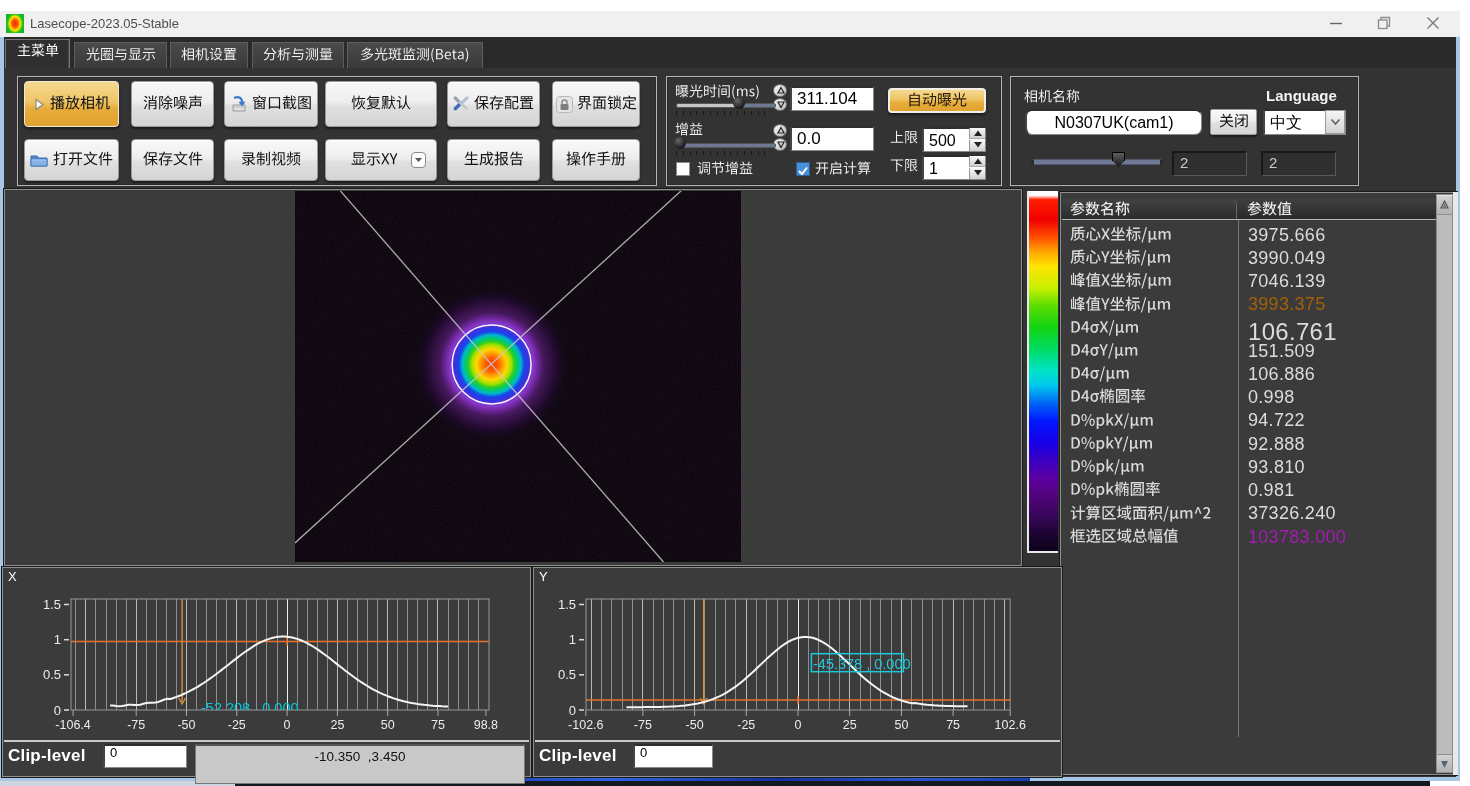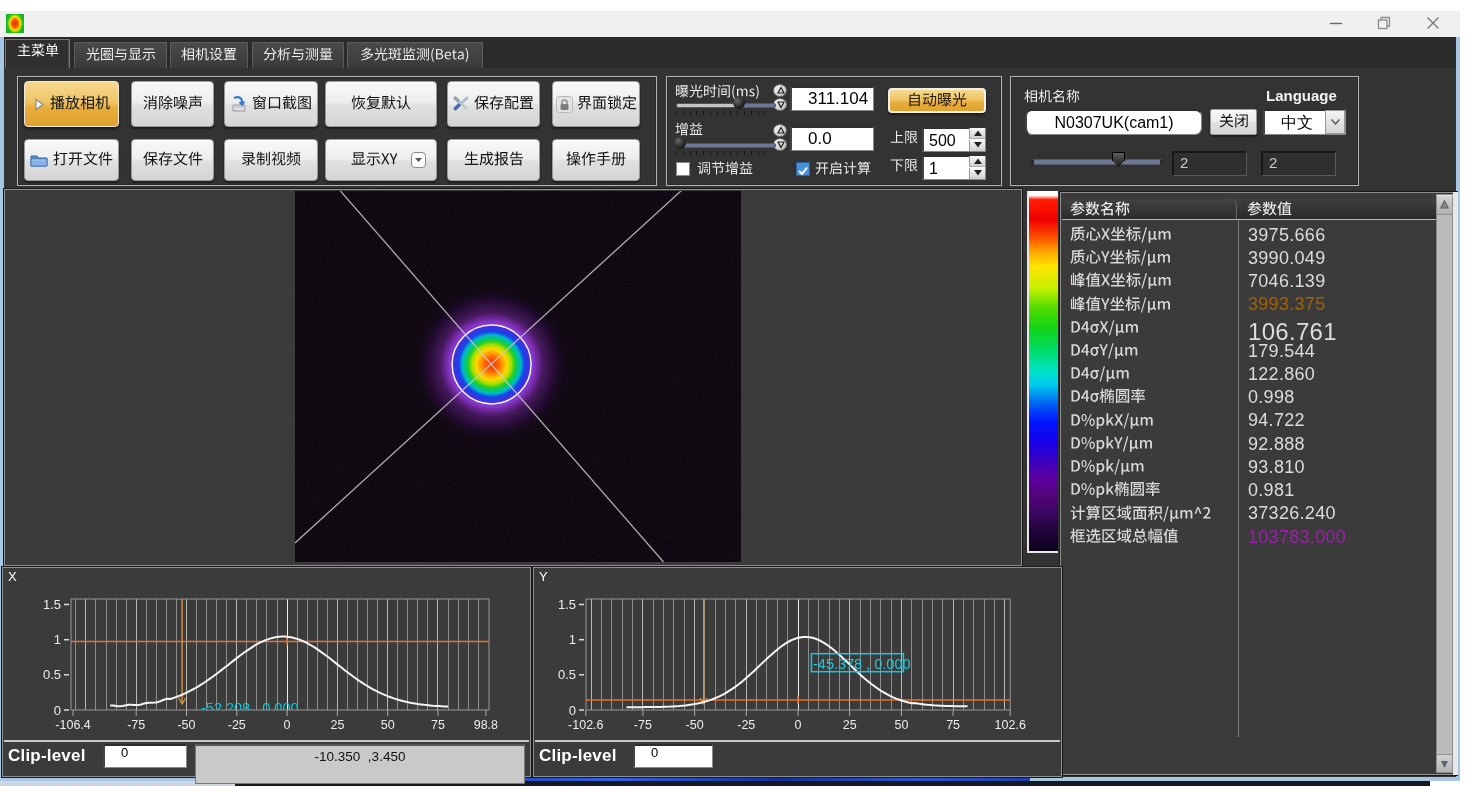--- a/index.html
+++ b/index.html
@@ -4,21 +4,21 @@
 html,body{width:1470px;height:786px;overflow:hidden;background:#fff}
 body{font-family:"Liberation Sans",sans-serif}
 #app{position:relative;width:1470px;height:786px;background:#fff}
 .ab{position:absolute}
 .btn{position:absolute;display:flex;align-items:center;justify-content:center;
  background:linear-gradient(180deg,#f8f8f8 0%,#eeeeee 45%,#e0e0e0 55%,#d4d4d4 100%);
  border:1px solid #9a9a9a;border-radius:4px;box-shadow:0 2px 2px rgba(0,0,0,.45),inset 0 1px 0 #fff}
 .orange{background:linear-gradient(180deg,#f5d98f 0%,#efc567 45%,#e7ad3a 60%,#e0a231 100%);
  border:1px solid #f0e8d8;box-shadow:0 2px 3px rgba(0,0,0,.5)}
 .tf{position:absolute;background:#fff;border:1px solid #888;border-top:2px solid #2e2e2e;border-left:2px solid #444;
- color:#000;font-size:16px;line-height:21px;padding-left:16px;white-space:nowrap}
+ color:#000;font-size:16px;line-height:21px;padding-left:5px;white-space:nowrap}
 .gb{position:absolute;border:1px solid #b4b4b4;box-shadow:inset 0 0 0 1px #2a2a2a}
 .pan{position:absolute;background:#3b3b3b;border:1px solid #8e8e8e;box-shadow:0 0 0 1px #1a1a1a}
 .ds{position:absolute;background:#2f2f2f;border-top:2px solid #181818;border-left:2px solid #181818;
  border-right:1px solid #5a5a5a;border-bottom:1px solid #5a5a5a;color:#c9c9c9;font-size:15px;padding:1px 0 0 6px}
 .ck{position:absolute;width:14px;height:14px;background:#fff;border:1px solid #8a8a8a}
 </style></head><body>
 <div id="app">
     <div class="ab" style="left:0px;top:0px;width:1470px;height:11px;background:#fff"></div>
     <div class="ab" style="left:1460px;top:0px;width:10px;height:786px;background:#fff"></div>
     <div class="ab" style="left:0px;top:11px;width:1460px;height:26px;background:#f0f0f0"></div>
@@ -37,20 +37,21 @@
           <stop offset="28%" stop-color="#f25000"></stop>
 <stop offset="46%" stop-color="#ff9800"></stop>
           <stop offset="60%" stop-color="#ffe800"></stop>
 <stop offset="78%" stop-color="#30c818"></stop>
           <stop offset="100%" stop-color="#18b428"></stop>
 </radialGradient>
       </defs>
 <rect width="18" height="19" fill="#28b0c8"></rect>
       <rect width="18" height="19" fill="url(#icog)"></rect>
 </svg>
+    <div class="ab" style="left:30px;top:16px;width:300px;height:16px;color:#4d4d4d;font-size:13px;line-height:16px">Lasecope-2023.05-Stable</div>
     <svg class="ab" style="left:1329px;top:16px" width="14" height="14">
       <path d="M1 7.5 H13" stroke="#666" stroke-width="1.4" fill="none"></path>
     </svg>
     <svg class="ab" style="left:1377px;top:16px" width="14" height="14">
       <path d="M4 4 V1.5 H12.5 V10 H10" stroke="#8a8a8a" stroke-width="1.3" fill="none"></path>
       <rect x="1.5" y="4" width="8.5" height="8.5" fill="#f0f0f0" stroke="#8a8a8a" stroke-width="1.3"></rect>
     </svg>
     <svg class="ab" style="left:1426px;top:16px" width="14" height="14">
       <path d="M1.5 1.5 L12.5 12.5 M12.5 1.5 L1.5 12.5" stroke="#777" stroke-width="1.3" fill="none"></path>
     </svg>
@@ -348,25 +349,25 @@
         <path fill="#d9d9d9" d="M9.4 3H12.1C11.7 3.6 11.2 4.2 10.6 4.7C10.1 4.2 9.6 3.7 9.3 3.1ZM2.9 0.7V11.7L2.1 11.7V3.1H1V13L4.9 12.7V13.3H6V7.1C6.2 7.3 6.5 7.8 6.6 8.2C8.1 7.8 9.5 7.2 10.6 6.3C11.6 7 12.8 7.6 14.2 7.9C14.4 7.6 14.8 7 15.1 6.7C13.8 6.4 12.6 6 11.7 5.4C12.7 4.6 13.4 3.5 13.9 2.1L13 1.8L12.8 1.8H10.1C10.3 1.5 10.4 1.2 10.6 0.9L9.2 0.6C8.6 2.1 7.4 3.4 6.1 4.3C6.4 4.5 6.8 5.1 7 5.4C7.5 5 8 4.6 8.4 4.1C8.8 4.6 9.1 5 9.6 5.5C8.5 6.2 7.3 6.7 6 7V3.1H4.9V11.5L4.1 11.6V0.7ZM9.8 7.2V8.2H7.1V9.2H9.8V10.1H7.2V11.2H9.8V12.1H6.5V13.3H9.8V14.9H11.3V13.3H14.6V12.1H11.3V11.2H14V10.1H11.3V9.2H14V8.2H11.3V7.2Z M24.7 0.6C24.7 1 24.6 1.5 24.5 2.1H20.6V3.3H24.3L24.1 4.6H21.4V13.3H20V14.6H30.4V13.3H29.1V4.6H25.4L25.7 3.3H30V2.1H26L26.2 0.6ZM22.7 13.3V12.2H27.8V13.3ZM22.7 7.9H27.8V9H22.7ZM22.7 6.8V5.7H27.8V6.8ZM22.7 10H27.8V11.2H22.7ZM19.4 0.6C18.6 2.9 17.3 5.1 15.9 6.6C16.2 7 16.6 7.8 16.7 8.1C17.1 7.7 17.5 7.2 17.8 6.7V14.9H19.2V4.5C19.8 3.4 20.3 2.2 20.8 1Z M34.4 13.6H36.2V9.3L39.6 2.2H37.7L36.4 5.3C36.1 6.1 35.7 6.9 35.3 7.8H35.3C34.9 6.9 34.5 6.1 34.2 5.3L32.9 2.2H31L34.4 9.3Z M50.8 1.3C50.4 3.5 49.4 5.5 48 6.7V0.7H46.5V8.9H41.5V10.3H46.5V13H40.3V14.4H54.3V13H48V10.3H53.2V8.9H48V7.2C48.4 7.4 48.7 7.8 48.9 8C49.7 7.3 50.3 6.4 50.9 5.5C51.8 6.4 52.8 7.5 53.3 8.2L54.4 7.2C53.7 6.4 52.5 5.2 51.5 4.2C51.8 3.4 52 2.5 52.3 1.6ZM43.1 1.2C42.7 3.8 41.7 6 40.1 7.3C40.4 7.5 41 8 41.2 8.3C42.1 7.5 42.8 6.5 43.4 5.3C44.1 6.1 44.9 7 45.3 7.6L46.3 6.5C45.8 5.8 44.8 4.8 43.9 4C44.2 3.2 44.4 2.4 44.6 1.5Z M62.3 1.6V3H69.1V1.6ZM67.1 8.7C67.8 10.2 68.5 12.3 68.7 13.5L70 13C69.8 11.8 69.1 9.8 68.3 8.3ZM62.5 8.3C62.1 10 61.4 11.6 60.6 12.7C60.9 12.9 61.5 13.3 61.8 13.5C62.6 12.3 63.4 10.4 63.8 8.6ZM61.6 5.3V6.7H64.8V13.1C64.8 13.3 64.7 13.4 64.5 13.4C64.3 13.4 63.6 13.4 62.9 13.4C63.1 13.8 63.3 14.4 63.3 14.9C64.4 14.9 65.1 14.8 65.6 14.6C66.2 14.4 66.3 13.9 66.3 13.1V6.7H69.9V5.3ZM58 0.6V3.7H55.7V5.1H57.7C57.2 7 56.3 9.1 55.4 10.2C55.6 10.6 56 11.2 56.2 11.6C56.9 10.7 57.5 9.3 58 7.7V14.9H59.5V7.1C59.9 7.9 60.5 8.7 60.7 9.2L61.5 8C61.2 7.6 59.9 6 59.5 5.5V5.1H61.4V3.7H59.5V0.6Z M70.8 16.4H72L76.3 1.3H75.1Z M78 16.7H79.8C79.7 15.5 79.6 14.7 79.6 13.1C80 13.7 80.5 13.8 81.1 13.8C81.9 13.8 82.7 13.3 83.3 12.3H83.3C83.5 13.3 84 13.9 85.1 13.9C85.6 13.9 85.9 13.7 86.2 13.6L86 12.3C85.8 12.3 85.7 12.4 85.5 12.4C85.1 12.4 84.8 12.2 84.8 11.7C84.8 9.8 84.9 7.3 84.9 5.1H83.1V10.8C82.5 12 81.9 12.3 81.1 12.3C80.2 12.3 79.7 11.7 79.7 10.3V5.1H78Z M87.9 13.6H89.7V7.6C90.4 6.8 91.1 6.4 91.6 6.4C92.6 6.4 93.1 7 93.1 8.5V13.6H94.8V7.6C95.6 6.8 96.2 6.4 96.8 6.4C97.7 6.4 98.2 7 98.2 8.5V13.6H100V8.3C100 6.1 99.1 4.9 97.4 4.9C96.3 4.9 95.4 5.6 94.6 6.5C94.2 5.5 93.5 4.9 92.2 4.9C91.2 4.9 90.3 5.5 89.6 6.3H89.6L89.4 5.1H87.9Z"></path>
       </svg></div>
     <div class="ab" style="left:1248px;top:294.3px;color:#a16207;font-size:18px;letter-spacing:0.3px">3993.375</div>
     <div class="ab" style="left:1070px;top:318.7px"><svg style="position:relative;top:0px;" width="69.2" height="18" viewBox="0 0 69.2 18">
         <path fill="#d9d9d9" d="M1.5 13.6H4.6C8 13.6 10 11.6 10 7.9C10 4.2 8 2.2 4.5 2.2H1.5ZM3.3 12.2V3.7H4.3C6.8 3.7 8.1 5 8.1 7.9C8.1 10.7 6.8 12.2 4.3 12.2Z M16.1 13.6H17.8V10.6H19.2V9.2H17.8V2.2H15.7L11.1 9.4V10.6H16.1ZM16.1 9.2H13L15.2 5.8C15.5 5.2 15.8 4.6 16.1 4H16.2C16.1 4.6 16.1 5.6 16.1 6.2Z M24.3 13.9C26.5 13.9 28.1 12.3 28.1 9.7C28.1 8.2 27.5 7.1 26.5 6.5V6.4C27.5 6.5 28.2 6.5 29.1 6.6V5.1H24.4C22.3 5.1 20.4 6.5 20.4 9.5C20.4 12.3 22.2 13.9 24.3 13.9ZM24.3 12.4C23.1 12.4 22.3 11.3 22.3 9.5C22.3 7.5 23.1 6.6 24.3 6.6C25.6 6.6 26.4 8 26.4 9.6C26.4 11.3 25.5 12.4 24.3 12.4Z M29.6 13.6H31.5L32.9 10.8C33.2 10.2 33.5 9.6 33.8 8.9H33.9C34.2 9.6 34.5 10.2 34.8 10.8L36.3 13.6H38.3L35.1 7.8L38.1 2.2H36.2L34.9 4.9C34.6 5.4 34.4 5.9 34.1 6.6H34C33.7 5.9 33.4 5.4 33.2 4.9L31.8 2.2H29.8L32.8 7.8Z M38.8 16.4H40L44.3 1.3H43.1Z M46 16.7H47.8C47.6 15.5 47.6 14.7 47.6 13.1C48 13.7 48.5 13.8 49.1 13.8C49.9 13.8 50.7 13.3 51.3 12.3H51.3C51.5 13.3 52 13.9 53.1 13.9C53.6 13.9 53.9 13.7 54.2 13.6L54 12.3C53.8 12.3 53.6 12.4 53.5 12.4C53.1 12.4 52.8 12.2 52.8 11.7C52.8 9.8 52.9 7.3 52.9 5.1H51.1V10.8C50.5 12 49.8 12.3 49.1 12.3C48.2 12.3 47.7 11.7 47.7 10.3V5.1H46Z M55.9 13.6H57.7V7.6C58.4 6.8 59.1 6.4 59.6 6.4C60.6 6.4 61.1 7 61.1 8.5V13.6H62.8V7.6C63.5 6.8 64.2 6.4 64.8 6.4C65.7 6.4 66.2 7 66.2 8.5V13.6H68V8.3C68 6.1 67.1 4.9 65.3 4.9C64.3 4.9 63.4 5.6 62.6 6.5C62.2 5.5 61.5 4.9 60.2 4.9C59.2 4.9 58.3 5.5 57.6 6.3H57.6L57.4 5.1H55.9Z"></path>
       </svg></div>
     <div class="ab" style="left:1248px;top:317.5px;color:#dcdcdc;font-size:24px;letter-spacing:0.3px">106.761</div>
     <div class="ab" style="left:1070px;top:342.0px"><svg style="position:relative;top:0px;" width="68.5" height="18" viewBox="0 0 68.5 18">
         <path fill="#d9d9d9" d="M1.5 13.6H4.6C8 13.6 10 11.6 10 7.9C10 4.2 8 2.2 4.5 2.2H1.5ZM3.3 12.2V3.7H4.3C6.8 3.7 8.1 5 8.1 7.9C8.1 10.7 6.8 12.2 4.3 12.2Z M16.1 13.6H17.8V10.6H19.2V9.2H17.8V2.2H15.7L11.1 9.4V10.6H16.1ZM16.1 9.2H13L15.2 5.8C15.5 5.2 15.8 4.6 16.1 4H16.2C16.1 4.6 16.1 5.6 16.1 6.2Z M24.3 13.9C26.5 13.9 28.1 12.3 28.1 9.7C28.1 8.2 27.5 7.1 26.5 6.5V6.4C27.5 6.5 28.2 6.5 29.1 6.6V5.1H24.4C22.3 5.1 20.4 6.5 20.4 9.5C20.4 12.3 22.2 13.9 24.3 13.9ZM24.3 12.4C23.1 12.4 22.3 11.3 22.3 9.5C22.3 7.5 23.1 6.6 24.3 6.6C25.6 6.6 26.4 8 26.4 9.6C26.4 11.3 25.5 12.4 24.3 12.4Z M32.7 13.6H34.5V9.3L37.9 2.2H36.1L34.7 5.3C34.4 6.1 34 6.9 33.7 7.8H33.6C33.2 6.9 32.9 6.1 32.5 5.3L31.2 2.2H29.3L32.7 9.3Z M38.1 16.4H39.3L43.6 1.3H42.4Z M45.3 16.7H47.1C47 15.5 46.9 14.7 46.9 13.1C47.3 13.7 47.8 13.8 48.4 13.8C49.3 13.8 50 13.3 50.6 12.3H50.6C50.8 13.3 51.4 13.9 52.4 13.9C52.9 13.9 53.3 13.7 53.6 13.6L53.4 12.3C53.1 12.3 53 12.4 52.8 12.4C52.4 12.4 52.2 12.2 52.2 11.7C52.2 9.8 52.2 7.3 52.3 5.1H50.5V10.8C49.8 12 49.2 12.3 48.5 12.3C47.5 12.3 47.1 11.7 47.1 10.3V5.1H45.3Z M55.3 13.6H57.1V7.6C57.8 6.8 58.4 6.4 59 6.4C59.9 6.4 60.4 7 60.4 8.5V13.6H62.2V7.6C62.9 6.8 63.5 6.4 64.1 6.4C65.1 6.4 65.5 7 65.5 8.5V13.6H67.3V8.3C67.3 6.1 66.5 4.9 64.7 4.9C63.6 4.9 62.8 5.6 61.9 6.5C61.5 5.5 60.8 4.9 59.6 4.9C58.5 4.9 57.7 5.5 56.9 6.3H56.9L56.7 5.1H55.3Z"></path>
       </svg></div>
-    <div class="ab" style="left:1248px;top:340.8px;color:#dcdcdc;font-size:18px;letter-spacing:0.3px">179.544</div>
+    <div class="ab" style="left:1248px;top:340.8px;color:#dcdcdc;font-size:18px;letter-spacing:0.3px">151.509</div>
     <div class="ab" style="left:1070px;top:365.2px"><svg style="position:relative;top:0px;" width="60" height="18" viewBox="0 0 60 18">
         <path fill="#d9d9d9" d="M1.5 13.6H4.6C8 13.6 10 11.6 10 7.9C10 4.2 8 2.2 4.5 2.2H1.5ZM3.3 12.2V3.7H4.3C6.8 3.7 8.1 5 8.1 7.9C8.1 10.7 6.8 12.2 4.3 12.2Z M16.1 13.6H17.8V10.6H19.2V9.2H17.8V2.2H15.7L11.1 9.4V10.6H16.1ZM16.1 9.2H13L15.2 5.8C15.5 5.2 15.8 4.6 16.1 4H16.2C16.1 4.6 16.1 5.6 16.1 6.2Z M24.3 13.9C26.5 13.9 28.1 12.3 28.1 9.7C28.1 8.2 27.5 7.1 26.5 6.5V6.4C27.5 6.5 28.2 6.5 29.1 6.6V5.1H24.4C22.3 5.1 20.4 6.5 20.4 9.5C20.4 12.3 22.2 13.9 24.3 13.9ZM24.3 12.4C23.1 12.4 22.3 11.3 22.3 9.5C22.3 7.5 23.1 6.6 24.3 6.6C25.6 6.6 26.4 8 26.4 9.6C26.4 11.3 25.5 12.4 24.3 12.4Z M29.5 16.4H30.8L35 1.3H33.8Z M36.7 16.7H38.5C38.4 15.5 38.4 14.7 38.4 13.1C38.7 13.7 39.2 13.8 39.9 13.8C40.7 13.8 41.5 13.3 42 12.3H42.1C42.2 13.3 42.8 13.9 43.8 13.9C44.4 13.9 44.7 13.7 45 13.6L44.8 12.3C44.6 12.3 44.4 12.4 44.3 12.4C43.8 12.4 43.6 12.2 43.6 11.7C43.6 9.8 43.7 7.3 43.7 5.1H41.9V10.8C41.2 12 40.6 12.3 39.9 12.3C38.9 12.3 38.5 11.7 38.5 10.3V5.1H36.7Z M46.7 13.6H48.5V7.6C49.2 6.8 49.8 6.4 50.4 6.4C51.4 6.4 51.8 7 51.8 8.5V13.6H53.6V7.6C54.3 6.8 54.9 6.4 55.5 6.4C56.5 6.4 56.9 7 56.9 8.5V13.6H58.7V8.3C58.7 6.1 57.9 4.9 56.1 4.9C55 4.9 54.2 5.6 53.3 6.5C53 5.5 52.3 4.9 51 4.9C49.9 4.9 49.1 5.5 48.3 6.3H48.3L48.2 5.1H46.7Z"></path>
       </svg></div>
-    <div class="ab" style="left:1248px;top:364.0px;color:#dcdcdc;font-size:18px;letter-spacing:0.3px">122.860</div>
+    <div class="ab" style="left:1248px;top:364.0px;color:#dcdcdc;font-size:18px;letter-spacing:0.3px">106.886</div>
     <div class="ab" style="left:1070px;top:388.4px"><svg style="position:relative;top:0px;" width="75.8" height="18" viewBox="0 0 75.8 18">
         <path fill="#d9d9d9" d="M1.5 13.6H4.6C8 13.6 10 11.6 10 7.9C10 4.2 8 2.2 4.5 2.2H1.5ZM3.3 12.2V3.7H4.3C6.8 3.7 8.1 5 8.1 7.9C8.1 10.7 6.8 12.2 4.3 12.2Z M16.1 13.6H17.8V10.6H19.2V9.2H17.8V2.2H15.7L11.1 9.4V10.6H16.1ZM16.1 9.2H13L15.2 5.8C15.5 5.2 15.8 4.6 16.1 4H16.2C16.1 4.6 16.1 5.6 16.1 6.2Z M24.3 13.9C26.5 13.9 28.1 12.3 28.1 9.7C28.1 8.2 27.5 7.1 26.5 6.5V6.4C27.5 6.5 28.2 6.5 29.1 6.6V5.1H24.4C22.3 5.1 20.4 6.5 20.4 9.5C20.4 12.3 22.2 13.9 24.3 13.9ZM24.3 12.4C23.1 12.4 22.3 11.3 22.3 9.5C22.3 7.5 23.1 6.6 24.3 6.6C25.6 6.6 26.4 8 26.4 9.6C26.4 11.3 25.5 12.4 24.3 12.4Z M31.7 0.6V3.7H30.1V5H31.5C31.2 6.9 30.5 9.2 29.7 10.4C29.9 10.8 30.2 11.5 30.4 11.9C30.9 11 31.3 9.7 31.7 8.3V14.9H32.9V7.6C33.3 8.3 33.6 9 33.8 9.5L34.5 8.4C34.3 8 33.2 6.2 32.9 5.8V5H34.3V3.7H32.9V0.6ZM34.7 1.2V14.9H35.8V10.2C36 10.5 36.1 11 36.1 11.3C36.4 11.3 36.7 11.3 37 11.3C37.3 11.2 37.5 11.1 37.7 11C38.1 10.7 38.3 10 38.3 9.2C38.3 8.2 38.1 7.1 37.2 5.9C37.6 4.6 38.1 2.9 38.4 1.6L37.6 1.2L37.4 1.2ZM35.8 10.2V2.4H37C36.8 3.5 36.5 4.9 36.1 6C37 7.2 37.1 8.2 37.2 9.1C37.2 9.5 37.1 9.9 36.9 10.1C36.8 10.2 36.7 10.2 36.5 10.2C36.3 10.2 36.1 10.2 35.8 10.2ZM40.4 0.6C40.3 1.3 40.1 2 39.9 2.7H38.4V3.9H39.5C39.1 5.1 38.5 6.1 37.8 6.9C38.1 7.1 38.4 7.8 38.5 8.1C38.8 7.8 39 7.6 39.2 7.3V14.9H40.4V11.6H42.6V13.7C42.6 13.8 42.5 13.9 42.4 13.9C42.2 13.9 41.8 13.9 41.3 13.9C41.4 14.2 41.6 14.6 41.6 14.9C42.4 14.9 42.9 14.9 43.2 14.7C43.6 14.5 43.7 14.2 43.7 13.7V5.5H40.2C40.5 5 40.7 4.4 40.8 3.9H44.1V2.7H41.2C41.4 2 41.5 1.4 41.6 0.8ZM42.6 9.1V10.4H40.4V9.1ZM42.6 7.9H40.4V6.6H42.6Z M50.3 4H54.8V5H50.3ZM49 3.1V6H56.1V3.1ZM52 8.4V9.2C52 10 51.7 11.1 47.7 11.8C48 12.1 48.3 12.6 48.5 12.9C52.7 12 53.3 10.5 53.3 9.3V8.4ZM53 11.3C54.1 11.8 55.7 12.5 56.5 13L57.1 11.9C56.2 11.5 54.6 10.8 53.5 10.4ZM48.7 6.8V10.7H50V7.9H55.1V10.6H56.5V6.8ZM46 1.1V14.9H47.4V14.4H57.7V14.9H59.2V1.1ZM47.4 13.2V2.4H57.7V13.2Z M73.1 3.7C72.6 4.3 71.7 5.1 71 5.6L72.1 6.3C72.7 5.8 73.6 5.1 74.3 4.4ZM61.1 8.3 61.8 9.5C62.8 9 64.1 8.3 65.2 7.7L64.9 6.6C63.5 7.3 62.1 7.9 61.1 8.3ZM61.5 4.5C62.4 5 63.4 5.8 63.9 6.3L64.9 5.4C64.4 4.9 63.3 4.2 62.5 3.7ZM70.8 7.4C71.8 8.1 73.2 9 73.8 9.6L74.9 8.7C74.2 8.1 72.8 7.2 71.8 6.6ZM61.1 10.5V11.8H67.3V14.9H68.9V11.8H75.1V10.5H68.9V9.3H67.3V10.5ZM66.9 0.8C67.1 1.1 67.3 1.5 67.5 1.9H61.4V3.2H66.9C66.5 3.9 66.1 4.4 65.9 4.6C65.7 4.9 65.4 5.1 65.2 5.1C65.3 5.4 65.5 6 65.6 6.3C65.8 6.2 66.2 6.1 67.7 6C67.1 6.7 66.5 7.2 66.2 7.4C65.7 7.8 65.3 8.1 64.9 8.2C65.1 8.5 65.2 9.1 65.3 9.4C65.7 9.2 66.2 9.1 70.2 8.8C70.3 9.1 70.4 9.3 70.5 9.6L71.7 9.1C71.4 8.3 70.6 7.2 69.9 6.4L68.9 6.8C69.1 7.1 69.3 7.4 69.5 7.7L67.3 7.9C68.6 6.9 69.9 5.5 71 4.2L69.9 3.5C69.6 4 69.2 4.4 68.9 4.8L67.1 4.9C67.6 4.4 68 3.8 68.4 3.2H74.9V1.9H69.3C69 1.4 68.7 0.9 68.4 0.4Z"></path>
       </svg></div>
     <div class="ab" style="left:1248px;top:387.2px;color:#dcdcdc;font-size:18px;letter-spacing:0.3px">0.998</div>
     <div class="ab" style="left:1070px;top:411.6px"><svg style="position:relative;top:0px;" width="83.9" height="18" viewBox="0 0 83.9 18">
         <path fill="#d9d9d9" d="M1.5 13.6H4.6C8 13.6 10 11.6 10 7.9C10 4.2 8 2.2 4.5 2.2H1.5ZM3.3 12.2V3.7H4.3C6.8 3.7 8.1 5 8.1 7.9C8.1 10.7 6.8 12.2 4.3 12.2Z M14.1 9.2C15.7 9.2 16.7 7.9 16.7 5.6C16.7 3.3 15.7 2 14.1 2C12.5 2 11.4 3.3 11.4 5.6C11.4 7.9 12.5 9.2 14.1 9.2ZM14.1 8.2C13.3 8.2 12.7 7.4 12.7 5.6C12.7 3.8 13.3 3.1 14.1 3.1C14.9 3.1 15.4 3.8 15.4 5.6C15.4 7.4 14.9 8.2 14.1 8.2ZM14.4 13.9H15.5L21.8 2H20.7ZM22.2 13.9C23.7 13.9 24.8 12.5 24.8 10.2C24.8 7.9 23.7 6.6 22.2 6.6C20.6 6.6 19.5 7.9 19.5 10.2C19.5 12.5 20.6 13.9 22.2 13.9ZM22.2 12.8C21.4 12.8 20.8 12 20.8 10.2C20.8 8.5 21.4 7.7 22.2 7.7C23 7.7 23.5 8.5 23.5 10.2C23.5 12 23 12.8 22.2 12.8Z M26.7 17.1H28.5V14.3L28.5 12.9C29.2 13.5 30 13.9 30.7 13.9C32.6 13.9 34.4 12.2 34.4 9.2C34.4 6.6 33.2 4.9 31 4.9C30.1 4.9 29.1 5.4 28.4 6H28.3L28.2 5.1H26.7ZM30.4 12.4C29.9 12.4 29.2 12.2 28.5 11.6V7.4C29.2 6.7 29.9 6.4 30.5 6.4C32 6.4 32.5 7.5 32.5 9.3C32.5 11.3 31.6 12.4 30.4 12.4Z M36.5 13.6H38.3V11.4L39.7 9.8L42 13.6H43.9L40.7 8.6L43.6 5.1H41.6L38.3 9.2H38.3V1.3H36.5Z M44.3 13.6H46.2L47.7 10.8C48 10.2 48.3 9.6 48.6 8.9H48.6C49 9.6 49.3 10.2 49.6 10.8L51.1 13.6H53.1L49.8 7.8L52.9 2.2H51L49.6 4.9C49.4 5.4 49.1 5.9 48.8 6.6H48.8C48.4 5.9 48.2 5.4 47.9 4.9L46.5 2.2H44.5L47.6 7.8Z M53.5 16.4H54.7L59 1.3H57.8Z M60.7 16.7H62.5C62.4 15.5 62.4 14.7 62.4 13.1C62.7 13.7 63.2 13.8 63.8 13.8C64.7 13.8 65.5 13.3 66 12.3H66C66.2 13.3 66.8 13.9 67.8 13.9C68.4 13.9 68.7 13.7 69 13.6L68.8 12.3C68.6 12.3 68.4 12.4 68.2 12.4C67.8 12.4 67.6 12.2 67.6 11.7C67.6 9.8 67.6 7.3 67.7 5.1H65.9V10.8C65.2 12 64.6 12.3 63.9 12.3C62.9 12.3 62.5 11.7 62.5 10.3V5.1H60.7Z M70.7 13.6H72.5V7.6C73.2 6.8 73.8 6.4 74.4 6.4C75.3 6.4 75.8 7 75.8 8.5V13.6H77.6V7.6C78.3 6.8 78.9 6.4 79.5 6.4C80.5 6.4 80.9 7 80.9 8.5V13.6H82.7V8.3C82.7 6.1 81.9 4.9 80.1 4.9C79 4.9 78.2 5.6 77.3 6.5C76.9 5.5 76.2 4.9 75 4.9C73.9 4.9 73.1 5.5 72.3 6.3H72.3L72.1 5.1H70.7Z"></path>
       </svg></div>
     <div class="ab" style="left:1248px;top:410.4px;color:#dcdcdc;font-size:18px;letter-spacing:0.3px">94.722</div>
     <div class="ab" style="left:1070px;top:434.9px"><svg style="position:relative;top:0px;" width="83.3" height="18" viewBox="0 0 83.3 18">
         <path fill="#d9d9d9" d="M1.5 13.6H4.6C8 13.6 10 11.6 10 7.9C10 4.2 8 2.2 4.5 2.2H1.5ZM3.3 12.2V3.7H4.3C6.8 3.7 8.1 5 8.1 7.9C8.1 10.7 6.8 12.2 4.3 12.2Z M14.1 9.2C15.7 9.2 16.7 7.9 16.7 5.6C16.7 3.3 15.7 2 14.1 2C12.5 2 11.4 3.3 11.4 5.6C11.4 7.9 12.5 9.2 14.1 9.2ZM14.1 8.2C13.3 8.2 12.7 7.4 12.7 5.6C12.7 3.8 13.3 3.1 14.1 3.1C14.9 3.1 15.4 3.8 15.4 5.6C15.4 7.4 14.9 8.2 14.1 8.2ZM14.4 13.9H15.5L21.8 2H20.7ZM22.2 13.9C23.7 13.9 24.8 12.5 24.8 10.2C24.8 7.9 23.7 6.6 22.2 6.6C20.6 6.6 19.5 7.9 19.5 10.2C19.5 12.5 20.6 13.9 22.2 13.9ZM22.2 12.8C21.4 12.8 20.8 12 20.8 10.2C20.8 8.5 21.4 7.7 22.2 7.7C23 7.7 23.5 8.5 23.5 10.2C23.5 12 23 12.8 22.2 12.8Z M26.7 17.1H28.5V14.3L28.5 12.9C29.2 13.5 30 13.9 30.7 13.9C32.6 13.9 34.4 12.2 34.4 9.2C34.4 6.6 33.2 4.9 31 4.9C30.1 4.9 29.1 5.4 28.4 6H28.3L28.2 5.1H26.7ZM30.4 12.4C29.9 12.4 29.2 12.2 28.5 11.6V7.4C29.2 6.7 29.9 6.4 30.5 6.4C32 6.4 32.5 7.5 32.5 9.3C32.5 11.3 31.6 12.4 30.4 12.4Z M36.5 13.6H38.3V11.4L39.7 9.8L42 13.6H43.9L40.7 8.6L43.6 5.1H41.6L38.3 9.2H38.3V1.3H36.5Z M47.4 13.6H49.2V9.3L52.7 2.2H50.8L49.5 5.3C49.1 6.1 48.8 6.9 48.4 7.8H48.3C47.9 6.9 47.6 6.1 47.3 5.3L45.9 2.2H44L47.4 9.3Z M52.8 16.4H54.1L58.4 1.3H57.1Z M60 16.7H61.8C61.7 15.5 61.7 14.7 61.7 13.1C62 13.7 62.5 13.8 63.2 13.8C64 13.8 64.8 13.3 65.3 12.3H65.4C65.5 13.3 66.1 13.9 67.1 13.9C67.7 13.9 68 13.7 68.3 13.6L68.1 12.3C67.9 12.3 67.7 12.4 67.6 12.4C67.1 12.4 66.9 12.2 66.9 11.7C66.9 9.8 67 7.3 67 5.1H65.2V10.8C64.5 12 63.9 12.3 63.2 12.3C62.2 12.3 61.8 11.7 61.8 10.3V5.1H60Z M70 13.6H71.8V7.6C72.5 6.8 73.1 6.4 73.7 6.4C74.7 6.4 75.1 7 75.1 8.5V13.6H76.9V7.6C77.6 6.8 78.3 6.4 78.8 6.4C79.8 6.4 80.2 7 80.2 8.5V13.6H82V8.3C82 6.1 81.2 4.9 79.4 4.9C78.4 4.9 77.5 5.6 76.6 6.5C76.3 5.5 75.6 4.9 74.3 4.9C73.2 4.9 72.4 5.5 71.7 6.3H71.6L71.5 5.1H70Z"></path>

